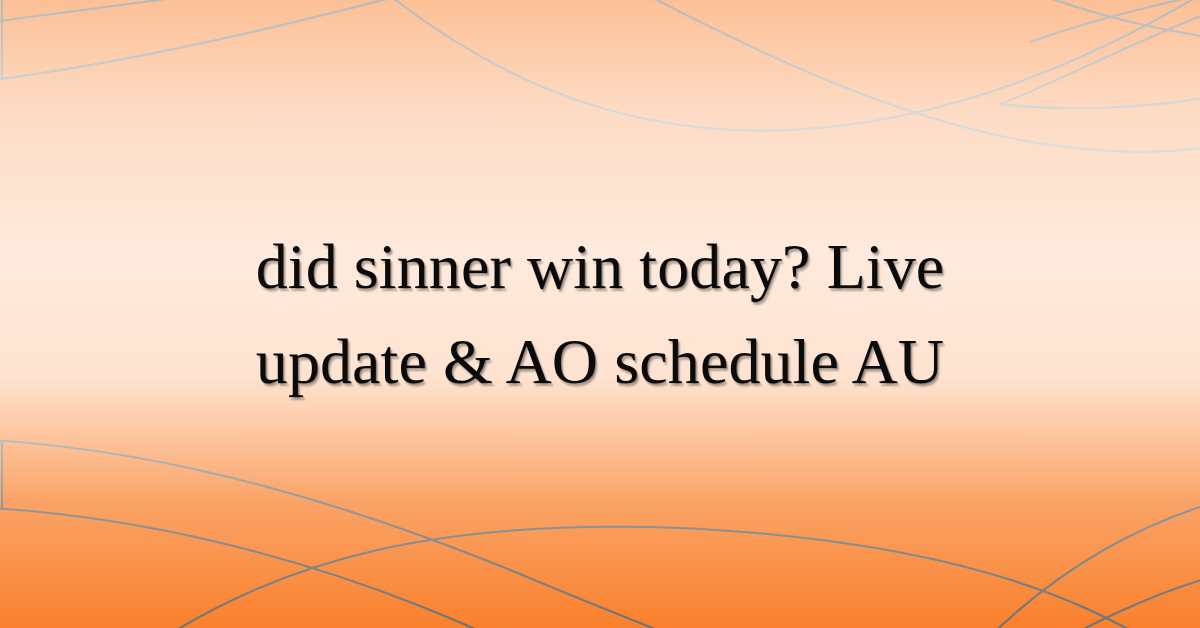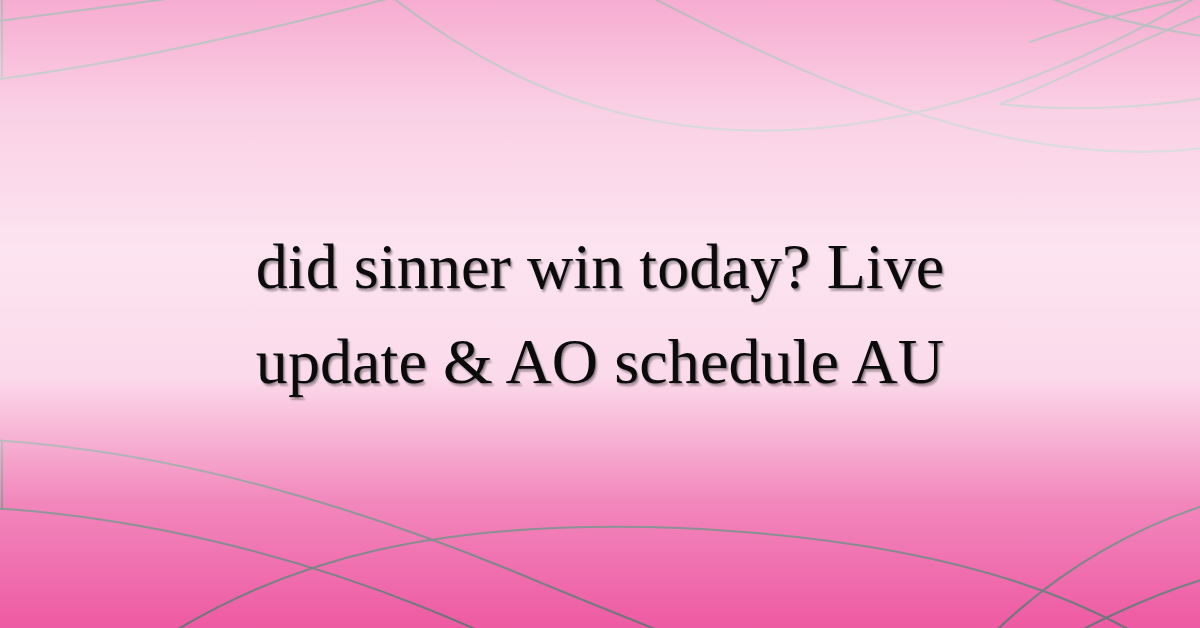--- a/index.html
+++ b/index.html
@@ -11,21 +11,21 @@
     width: 1200px;
     height: 628px;
     overflow: hidden;
     font-family: "Liberation Serif", "DejaVu Serif", serif;
   }
 
   #card {
     position: relative;
     width: 1200px;
     height: 628px;
-    background: #ec4899;
+    background: #f97316;
     overflow: hidden;
   }
 
   
   #sheen {
     position: absolute;
     inset: 0;
     background:
       linear-gradient(to bottom,
         rgba(255,255,255,0.55) 0%,

